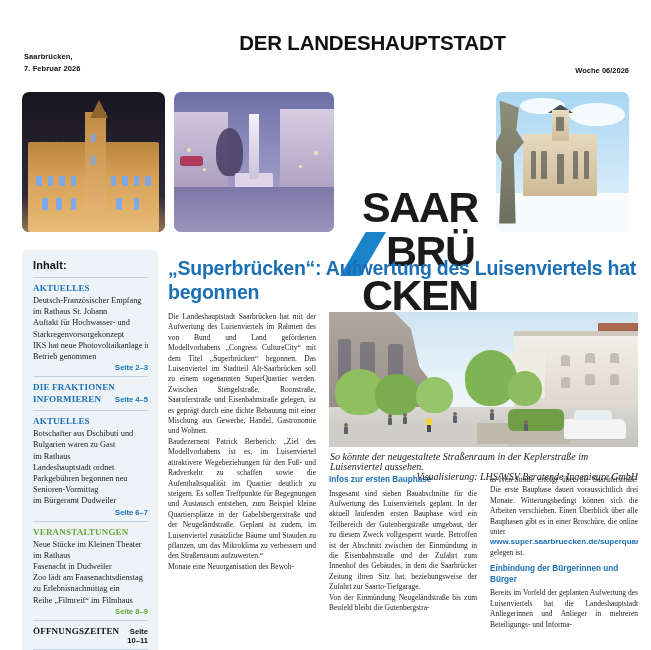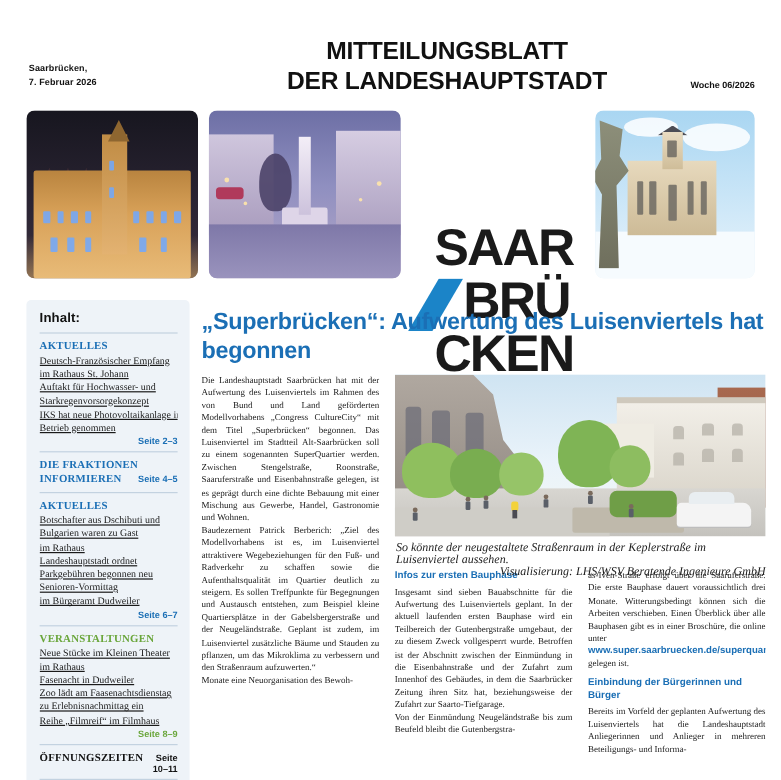--- a/index.html
+++ b/index.html
@@ -99,21 +99,21 @@
   
   .sidebar{position:absolute;left:22px;top:250px;width:136px;height:400px;
     background:#eef3f8;border-radius:4px 4px 0 0;padding:9px 10px 0 11px;box-sizing:border-box;}
   .sb-title{font-size:11px;font-weight:800;color:#111;margin:0 0 6px 0;letter-spacing:.1px;}
   .sb-rule{height:1px;background:#c3d2e0;margin:4px 0 5px 0;}
   .sb-head{font-family:"Liberation Serif", serif;font-weight:700;font-size:9px;
     letter-spacing:.2px;line-height:11px;margin:0 0 1px 0;}
   .sb-head.blue{color:#1b6fb5;}
   .sb-head.green{color:#6aa63b;}
   .sb-lines{font-family:"Liberation Serif", serif;font-size:8.3px;line-height:11.2px;color:#1a1a1a;}
-  .sb-lines div{white-space:nowrap;overflow:hidden;text-decoration:underline;}
+  .sb-lines div{white-space:nowrap;overflow:hidden;}
   .sb-page{font-size:7.6px;font-weight:800;text-align:right;margin-top:1px;}
   .sb-page.blue{color:#1b6fb5;}
   .sb-page.green{color:#6aa63b;}
   .sb-row{display:flex;justify-content:space-between;align-items:baseline;}
   .sb-row .sb-page{margin-top:0;}
   .sb-block{margin-bottom:2px;}
 
   
   .headline{position:absolute;left:168px;top:256px;width:470px;
     color:#1b6fb5;font-size:19.5px;font-weight:800;line-height:24px;letter-spacing:-.25px;}
@@ -178,21 +178,20 @@
 <body>
 
 <div class="page">
 
   <div class="masthead">
     <div class="issue-place">
       <div>Saarbrücken,</div>
       <div>7. Februar 2026</div>
     </div>
     <div class="mast-title">
-      <span>MITTEILUNGSBLATT</span>
       <span class="l2">DER LANDESHAUPTSTADT</span>
     </div>
     <div class="week">Woche 06/2026</div>
   </div>
 
   <div class="strip">
 
     <div class="ph ph1">
       <div class="sky"></div>
       <div class="glow"></div>

